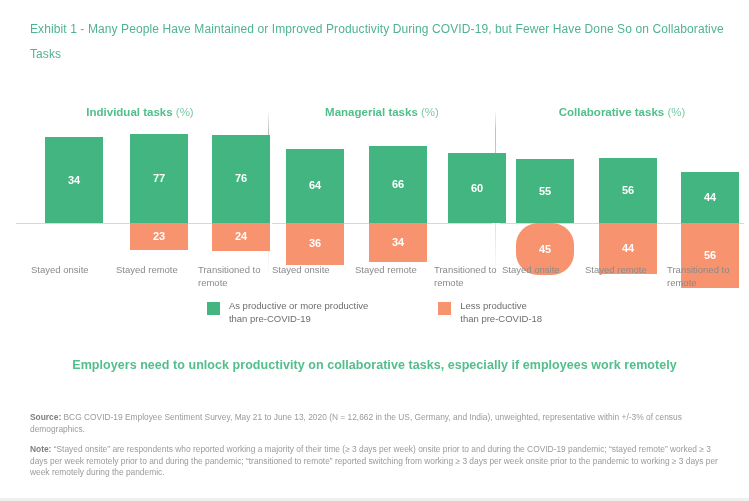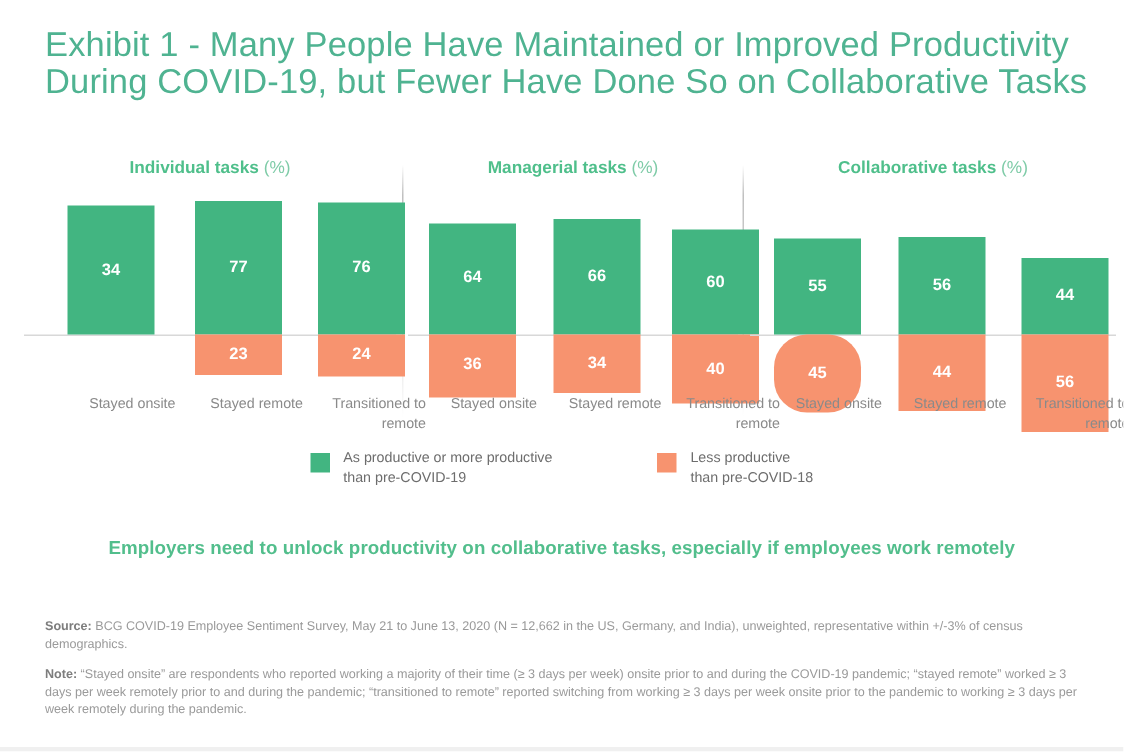--- a/index.html
+++ b/index.html
@@ -21,21 +21,21 @@
     border-bottom: 3px solid #f0f0f0;
   }
 
   
   #title {
     position: absolute;
     left: 30px;
     top: 17px;
     width: 700px;
     color: #4FB391;
-    font-size: 23px;
+    font-size: 12px;
     line-height: 25px;
     font-weight: 400;
     letter-spacing: 0.1px;
   }
 
   
   #chart-area {
     position: absolute;
     left: 0;
     top: 106px;
@@ -123,21 +123,21 @@
     position: absolute;
     left: 0;
     width: 100%;
     text-align: center;
   }
   .cat-label {
     position: absolute;
     left: -14px;
     width: calc(100% + 28px);
     top: 132px;
-    text-align: right;
+    text-align: left;
     font-size: 9.5px;
     line-height: 12.5px;
     color: #8a8a8a;
     font-weight: normal;
   }
 
   
   #legend {
     position: absolute;
     top: 300px;
@@ -271,23 +271,20 @@
           <div class="bar bar-neg" style="top: 91px; height: 39.44px;">
             <span class="bar-value" style="top: 14.22px;">34</span>
           </div>
           <div class="cat-label">Stayed
 remote</div>
         </div>
         <div class="bar-group" style="left: 178px; width: 58px;">
           <div class="bar bar-pos" style="top: 21.4px; height: 69.6px;">
             <span class="bar-value" style="top: 29.3px;">60</span>
           </div>
-          <div class="bar bar-neg" style="top: 91px; height: 46.4px;">
-            <span class="bar-value" style="top: 17.7px;">40</span>
-          </div>
           <div class="cat-label">Transitioned
 to remote</div>
         </div>
       </div>
     </div>
 
     <div class="panel" id="panel-collaborative">
       <div class="panel-heading">
         <span>Collaborative tasks</span>
         <span class="unit">(%)</span>

